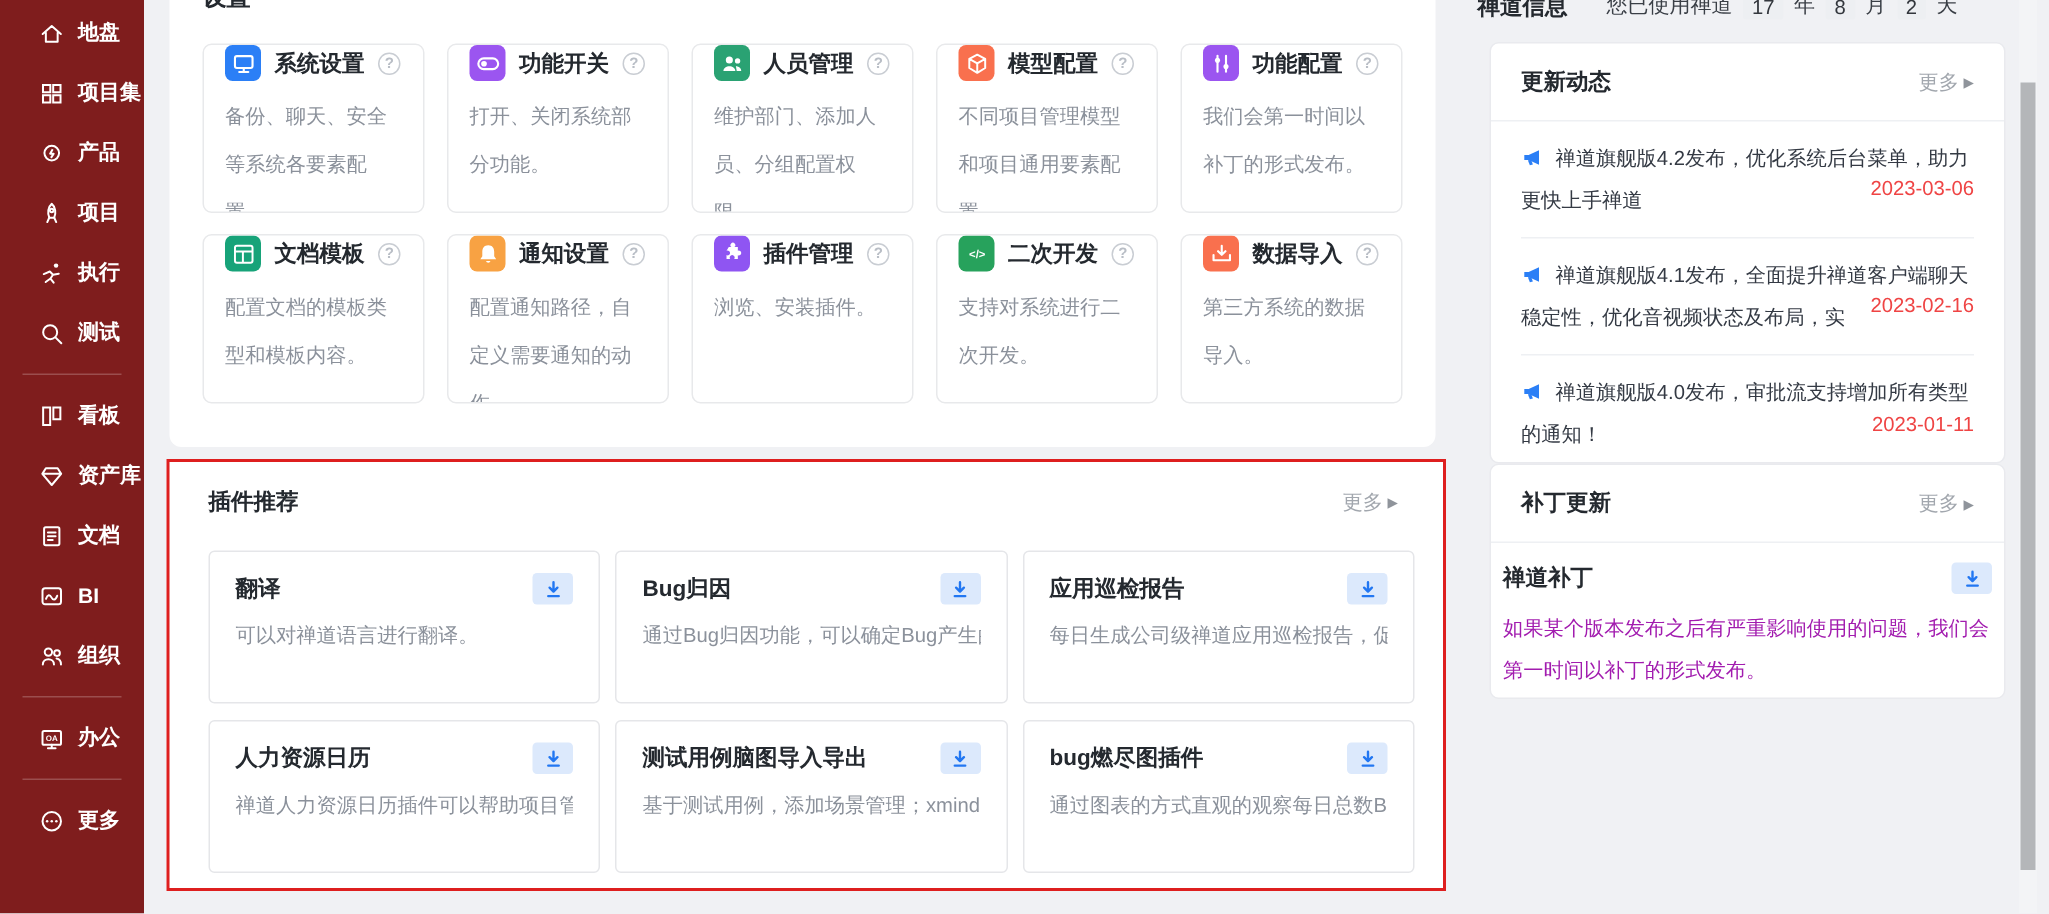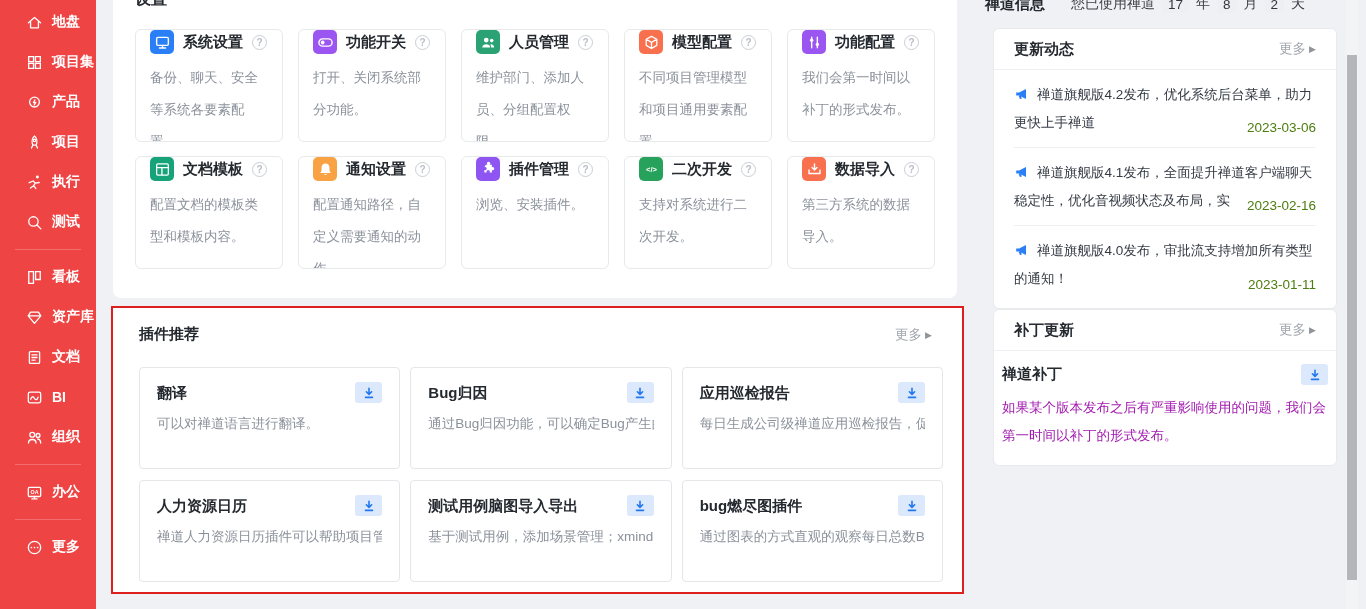--- a/index.html
+++ b/index.html
@@ -7,21 +7,21 @@
   body {
     position:relative; overflow:hidden;
     background:#f0f1f4;
     font-family:"Liberation Sans", sans-serif;
     color:#24292f;
   }
   svg { display:block; }
 
   
   .sidebar { position:absolute; left:0; top:0; width:96px; height:609px;
-    background:#ef4444; color:#fff; display:flex; flex-direction:column; padding-top:2px; }
+    background:#7f1d1d; color:#fff; display:flex; flex-direction:column; padding-top:2px; }
   .side-item { display:flex; align-items:center; height:40px; padding-left:26px; gap:9px;
     font-size:14px; font-weight:700; cursor:pointer; white-space:nowrap; }
   .side-item svg { width:17px; height:17px; flex:none; }
   .side-div { height:1px; background:rgba(255,255,255,.22); margin:7px 15px; flex:none; }
 
   
   .main { position:absolute; left:113px; top:-20px; width:844px; height:318px;
     background:#fff; border-radius:8px; padding:10px 22px 0; }
   .main-title { font-size:16px; font-weight:700; height:18px; line-height:18px; }
   .cards { display:grid; grid-template-columns:repeat(5,1fr); gap:14px 15px; margin-top:21px; }
@@ -57,28 +57,28 @@
   .info-row { position:absolute; left:985px; top:-8px; width:362px; height:24px;
     display:flex; align-items:center; }
   .info-title { font-size:15px; font-weight:700; }
   .usage { margin-left:26px; font-size:14px; color:#3a3f46; display:flex; align-items:center; gap:7px; }
   .badge { background:#edeff2; border-radius:2px; padding:1px 6px; font-size:13.5px; color:#33373d; }
 
   .rcard { position:absolute; left:993px; width:344px; background:#fff;
     border:1px solid #e9eaee; border-radius:6px; overflow:hidden; }
   .news { top:28px; height:281px; }
   .patch { top:309px; height:157px; }
-  .card-head { height:41px; display:flex; align-items:center; justify-content:space-between;
+  .card-head { height:52px; display:flex; align-items:center; justify-content:space-between;
     padding:0 20px; border-bottom:1px solid #eef0f3; }
   .news-item { position:relative; margin:0 20px; padding:11px 0; height:78px;
     border-bottom:1px solid #eef0f3; font-size:13.5px; color:#343a44; line-height:28px; overflow:hidden; cursor:pointer; }
   .news-item:last-child { border-bottom:none; }
   .megaphone { display:inline-block; vertical-align:-3px; margin-right:7px; }
-  .news-date { position:absolute; right:0; bottom:5px; background:#fff; padding-left:10px;
-    color:#4d7c0f; line-height:28px; }
+  .news-date { position:absolute; right:0; bottom:18px; background:#fff; padding-left:10px;
+    color:#ef4444; line-height:28px; }
   .patch-body { padding:13px 8px; }
   .patch-h { display:flex; justify-content:space-between; align-items:center; }
   .patch-t { font-size:15px; font-weight:700; }
   .patch-d { margin-top:9px; font-size:13.5px; color:#a21caf; line-height:28px; }
 
   
   .scroll-track { position:absolute; left:1346px; top:0; width:12px; height:609px; background:#f3f4f6; }
   .scroll-thumb { position:absolute; left:1347px; top:55px; width:10px; height:525px; background:#b4b6b9; cursor:grab; }
 </style>
 </head>

